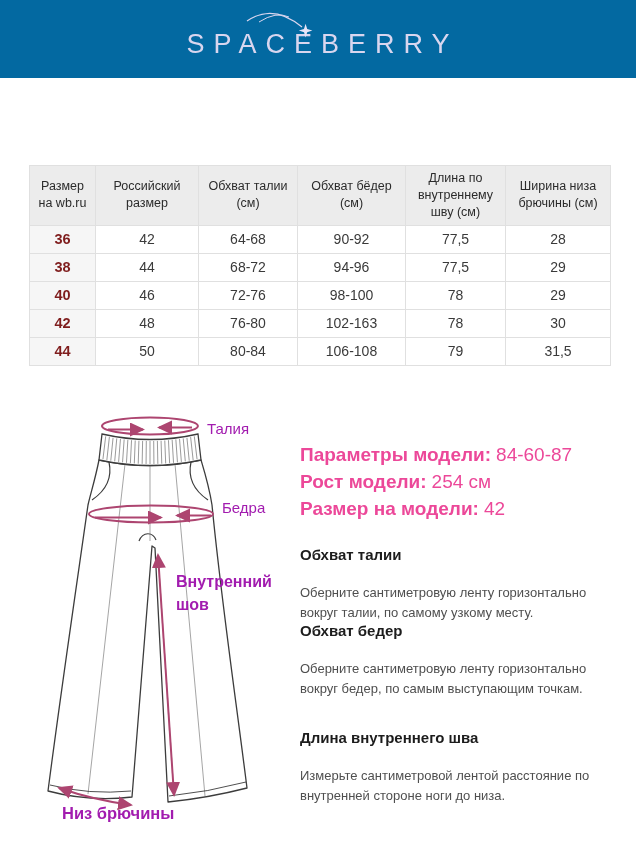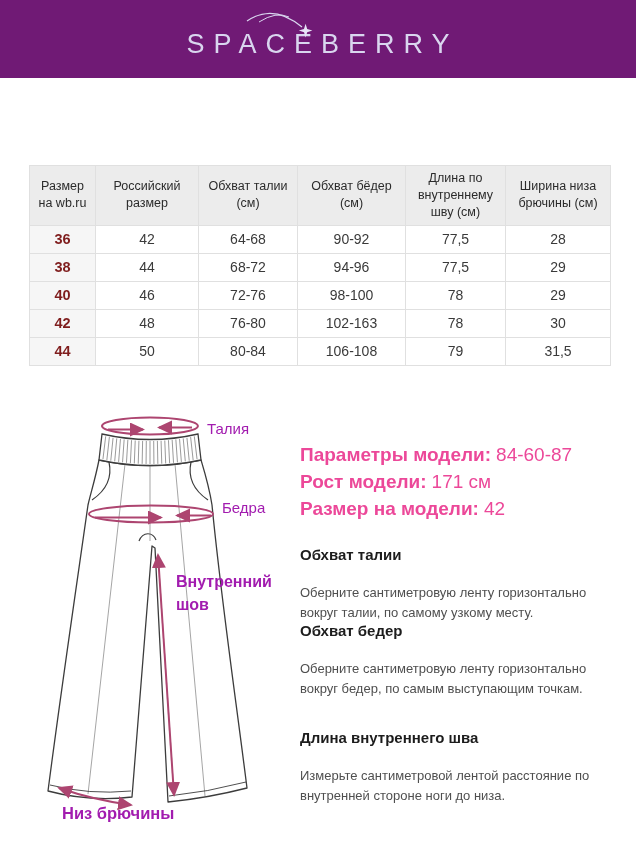--- a/index.html
+++ b/index.html
@@ -1,21 +1,21 @@
 <!DOCTYPE html>
 <html><head>
 <meta charset="utf-8">
 <style>
   * { margin:0; padding:0; box-sizing:border-box; }
   html,body { background:#ffffff; }
   body { font-family:"Liberation Sans", sans-serif; }
   .page { position:relative; width:636px; height:848px; background:#fff; overflow:hidden; }
 
   
-  .brand-bar { position:absolute; left:0; top:0; width:636px; height:78px; background:#701a75; }
+  .brand-bar { position:absolute; left:0; top:0; width:636px; height:78px; background:#0369a1; }
   .logo-wrap { position:absolute; left:0; top:0; width:100%; height:100%;
                display:flex; align-items:center; justify-content:center; }
   .logo-text { color:#d9d6ef; font-size:27px; font-weight:400; letter-spacing:9px;
                padding-top:10px; padding-left:9px; }
   .comet { position:absolute; left:243px; top:5px; }
 
   
   .size-table { position:absolute; left:29px; top:165px; width:581px;
                 border-collapse:collapse; table-layout:fixed; }
   .size-table th, .size-table td { border:1px solid #e0e0e0; text-align:center;
@@ -212,21 +212,21 @@
     <div class="dlabel lbl-seam">Внутренний шов</div>
     <div class="dlabel lbl-hem">Низ брючины</div>
   </div>
 
   <div class="info-panel">
     <div class="model-info">
       <div>
         <span class="lab">Параметры модели:</span><span class="val">84-60-87</span>
       </div>
       <div>
-        <span class="lab">Рост модели:</span><span class="val">171 см</span>
+        <span class="lab">Рост модели:</span><span class="val">254 см</span>
       </div>
       <div>
         <span class="lab">Размер на модели:</span><span class="val">42</span>
       </div>
     </div>
 
     <div class="instr instr-1">
       <h3>Обхват талии</h3>
       <p>Оберните сантиметровую ленту горизонтально вокруг талии, по самому узкому месту.</p>
     </div>

